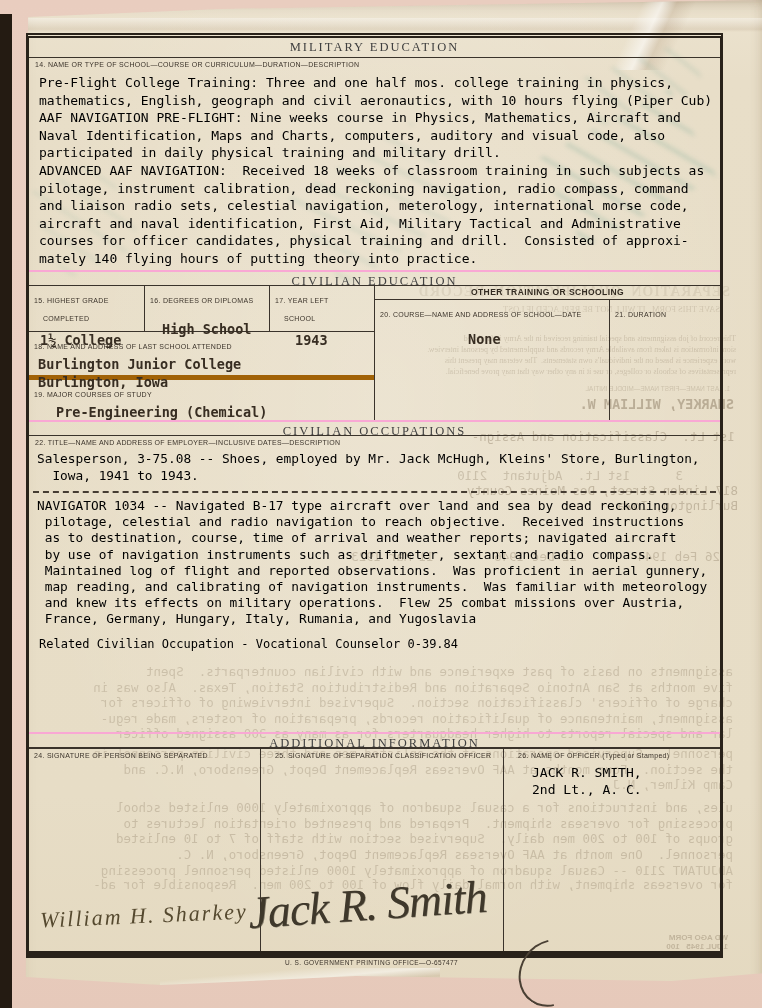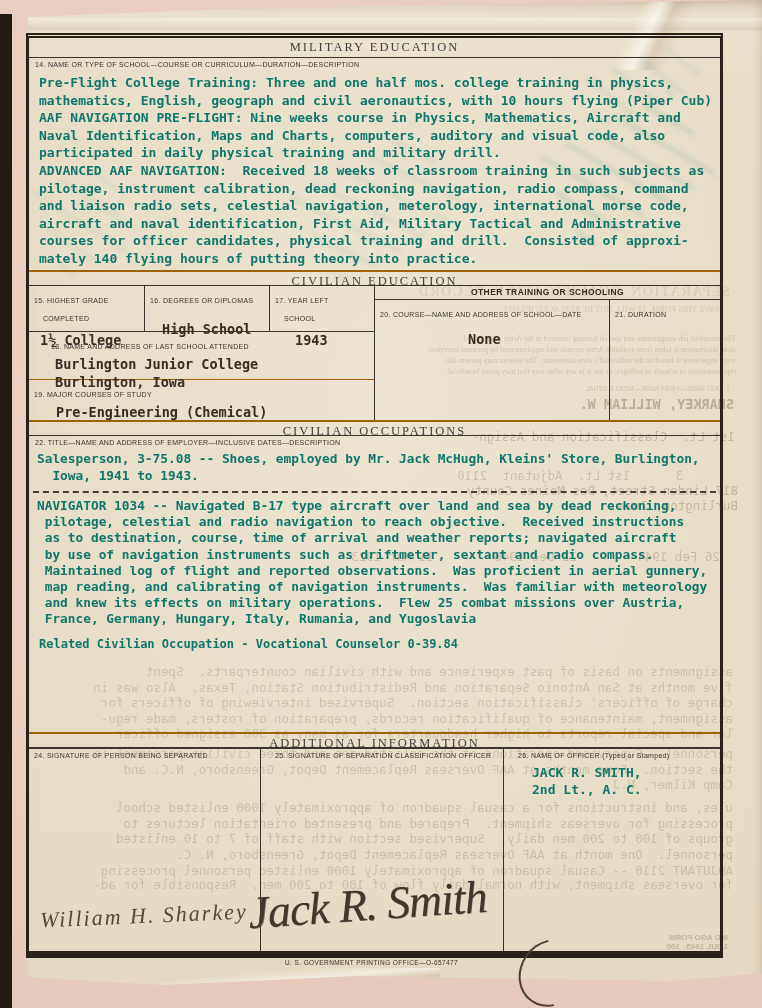--- a/index.html
+++ b/index.html
@@ -34,38 +34,38 @@
     background:repeating-linear-gradient(58deg,transparent 0 7px,rgba(118,166,148,.55) 7px 11px,transparent 11px 24px);}
 
   
   #formbox{
     position:absolute;left:26px;top:33px;width:697px;height:925px;box-sizing:border-box;
     border:3px solid #29221a;border-top:5px double #29221a;border-bottom:7px solid #29221a;
     display:flex;flex-direction:column;z-index:3;background:transparent;color:#332a20;
   }
   .band{box-sizing:border-box;border-bottom:1.5px solid #3a332b;text-align:center;
     font-family:"Liberation Serif","DejaVu Serif",serif;font-size:12.5px;letter-spacing:2px;color:#404040;}
-  .band-mid{border-top:2px solid #a16207;}
+  .band-mid{border-top:2px solid #f9a8d4;}
   .band span{display:inline-block;padding-top:2px;}
   .flabel{font-size:7px;letter-spacing:.3px;color:#3b332a;white-space:pre;}
-  .typed{font-family:"DejaVu Sans Mono","Liberation Mono",monospace;font-weight:bold;color:#0f766e;white-space:pre;}
+  .typed{font-family:"DejaVu Sans Mono","Liberation Mono",monospace;font-weight:normal;color:#000000;white-space:pre;}
   .h20{height:20px;} .h16{height:16px;box-sizing:border-box;}
 
   .f14{height:212px;box-sizing:border-box;border-bottom:0;}
   .f14 .flabel{padding:3px 0 0 6px;display:block;}
   .f14 .typed{font-size:13px;line-height:17.6px;margin:6px 0 0 10px;}
 
   .ce-body{height:134px;display:flex;box-sizing:border-box;}
   .ce-left{width:346px;box-sizing:border-box;border-right:1.5px solid #3a332b;display:flex;flex-direction:column;}
   .ce-row1{height:46px;display:flex;box-sizing:border-box;border-bottom:1px solid #3a332b;}
   .ce-cell{box-sizing:border-box;padding:3px 2px 0 5px;}
   .ce-15{width:116px;border-right:1px solid #3a332b;}
   .ce-16{width:125px;border-right:1px solid #3a332b;}
   .ce-17{flex:1;}
-  .ce-18{height:48px;box-sizing:border-box;border-bottom:1px solid #a16207;padding:3px 2px 0 22px;}
+  .ce-18{height:48px;box-sizing:border-box;border-bottom:5px solid #a16207;padding:3px 2px 0 5px;}
   .ce-19{flex:1;padding:3px 2px 0 5px;box-sizing:border-box;}
   .ce-right{flex:1;display:flex;flex-direction:column;}
   .oth-head{height:14px;box-sizing:border-box;border-bottom:1px solid #3a332b;text-align:center;
     font-size:8.5px;font-weight:bold;letter-spacing:.4px;color:#332b22;padding-top:1px;}
   .ce-rbody{flex:1;display:flex;}
   .ce-20{width:235px;box-sizing:border-box;border-right:1px solid #3a332b;padding:3px 2px 0 5px;}
   .ce-21{flex:1;padding:3px 2px 0 5px;box-sizing:border-box;}
   .val{font-family:"DejaVu Sans Mono","Liberation Mono",monospace;font-weight:bold;color:#372d22;font-size:13.5px;white-space:pre;}
 
   .co-body{height:296px;box-sizing:border-box;}

